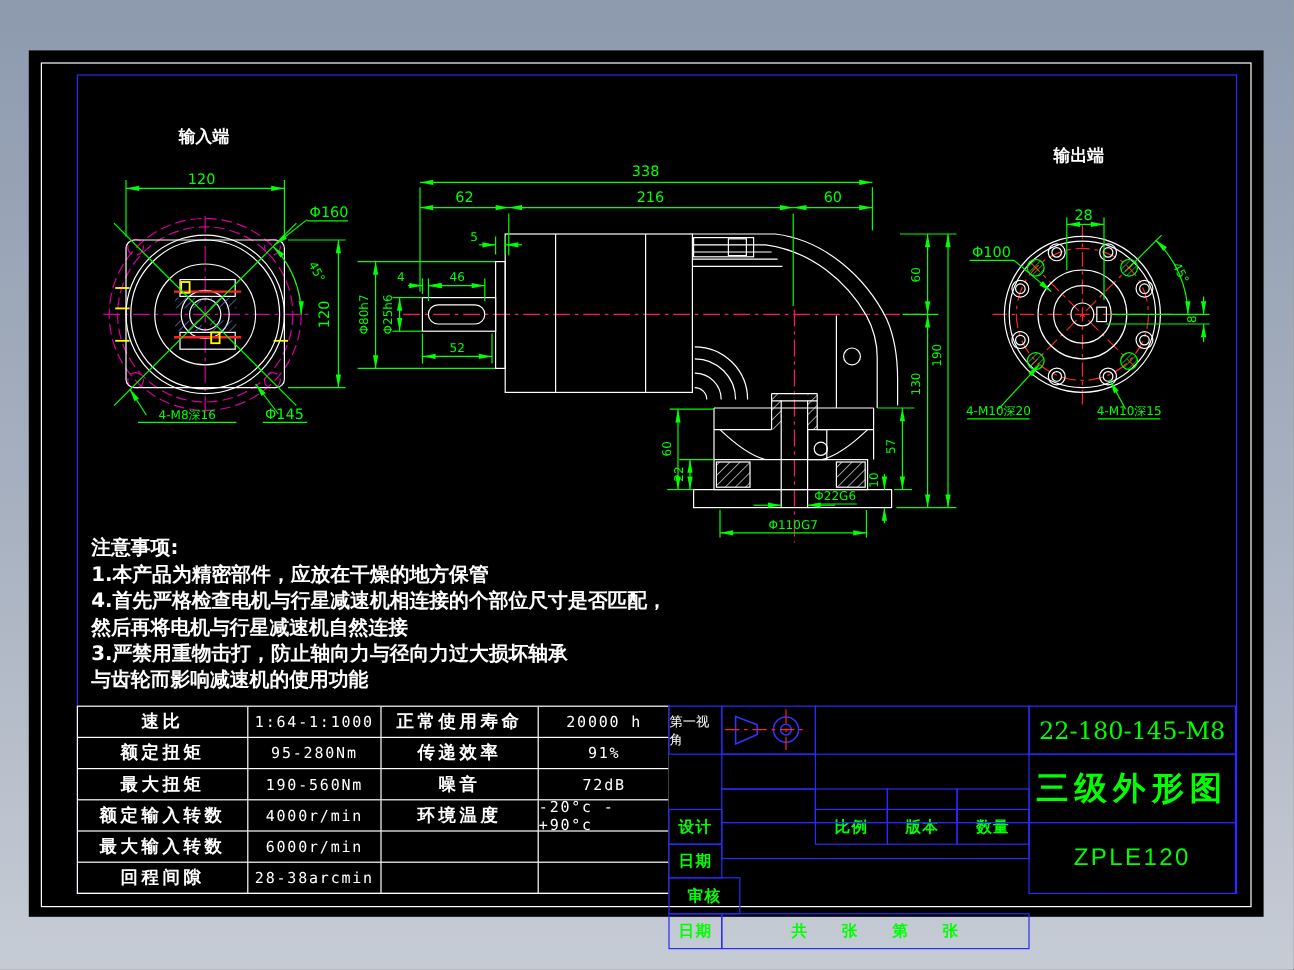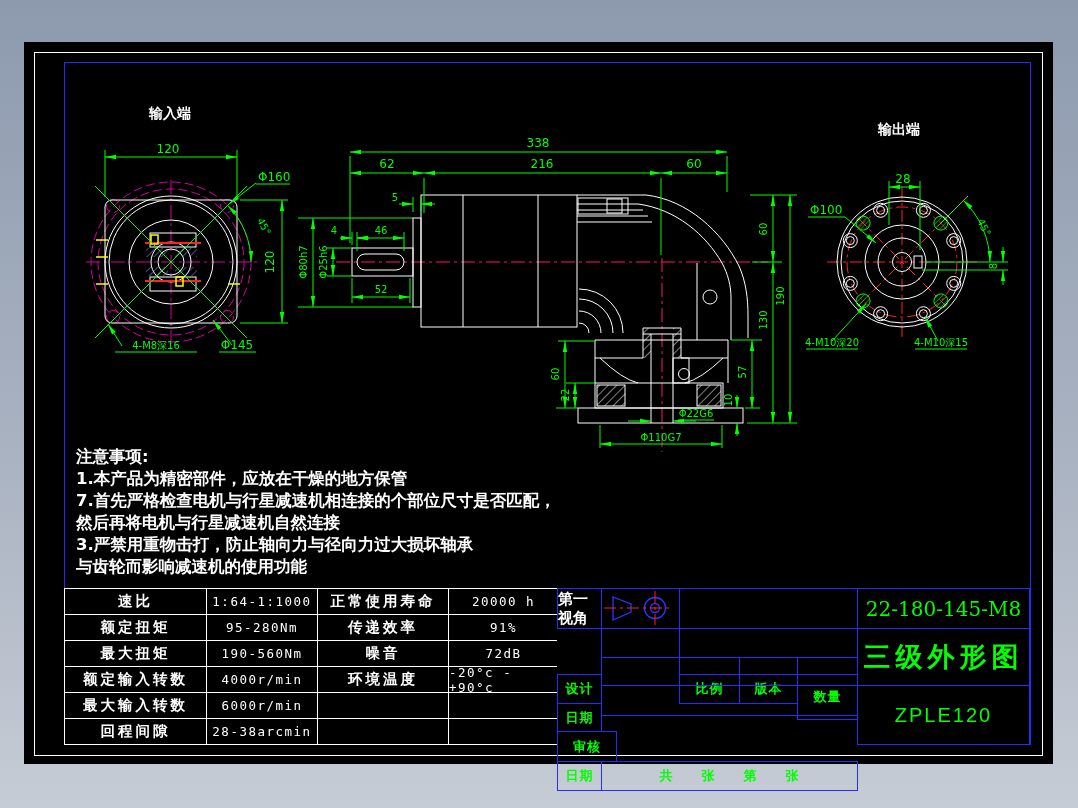--- a/index.html
+++ b/index.html
@@ -18,21 +18,21 @@
         border:1px solid #fff;background:#000;text-decoration:underline;}
   #spec .cell{border-right:1px solid #fff;border-bottom:1px solid #fff;
         color:#fff;display:flex;align-items:center;justify-content:center;overflow:hidden;}
   #spec .lab{font-size:14.5px;letter-spacing:3px;font-weight:bold;}
   #spec .val{font-size:12.5px;letter-spacing:1.5px;font-family:"DejaVu Sans Mono",monospace;}
   
   #tblock{left:557px;top:588px;width:473px;height:157px;background:#000;}
   .tb{position:absolute;border:1px solid #2a2aff;box-sizing:border-box;
       display:flex;align-items:center;justify-content:center;color:#00ff00;}
   .tb.lab{font-size:13px;font-weight:bold;letter-spacing:1px;margin-top:46px;}
-  .tb.white{color:#fff;font-size:15px;font-weight:bold;}
+  .tb.white{color:#fff;font-size:11px;font-weight:normal;}
   .tb.big{font-size:20px;font-family:"DejaVu Serif",serif;}
   .tb.name{font-size:27px;font-weight:bold;letter-spacing:5px;}
   .tb.model{font-size:20px;font-family:Liberation Sans, sans-serif;letter-spacing:2px;}
   svg{position:absolute;left:0;top:0;pointer-events:none;}
   svg text{font-family:"DejaVu Sans",sans-serif;fill:#00ff00;font-size:12px;}
   svg text.sm{font-size:10px;}
   svg text.wt{fill:#ffffff;font-size:14px;font-weight:bold;}
   .w{stroke:#fff;fill:none;stroke-width:1;}
   .g{stroke:#00ff00;fill:none;stroke-width:1;}
   .ph{stroke:#d6009e;fill:none;stroke-width:1;stroke-dasharray:9 4;}
@@ -47,21 +47,21 @@
 <body>
 
 <div id="app">
   <div id="sheet" class="abs"></div>
   <div id="frameW" class="abs"></div>
   <div id="frameB" class="abs"></div>
 
   <div id="notes" class="abs">
     <div>注意事项:</div>
     <div>1.本产品为精密部件，应放在干燥的地方保管</div>
-    <div>7.首先严格检查电机与行星减速机相连接的个部位尺寸是否匹配，</div>
+    <div>4.首先严格检查电机与行星减速机相连接的个部位尺寸是否匹配，</div>
     <div>然后再将电机与行星减速机自然连接</div>
     <div>3.严禁用重物击打，防止轴向力与径向力过大损坏轴承</div>
     <div>与齿轮而影响减速机的使用功能</div>
   </div>
 
   <div id="spec" class="abs">
     <div class="cell lab">速比</div>
     <div class="cell val">1:64-1:1000</div>
     <div class="cell lab">正常使用寿命</div>
     <div class="cell val">20000 h</div>
@@ -89,21 +89,21 @@
 
   <div id="tblock" class="abs">
     <div class="tb white" style="left:0;top:0;width:45px;height:41px">第一视角</div>
     <div class="tb" style="left:44px;top:0;width:79px;height:41px"></div>
     <div class="tb" style="left:122px;top:0;width:179px;height:41px"></div>
     <div class="tb big" style="left:300px;top:0;width:173px;height:41px">22-180-145-M8</div>
     <div class="tb lab" style="left:0;top:40px;width:45px;height:30px">设计</div>
     <div class="tb" style="left:44px;top:40px;width:79px;height:30px"></div>
     <div class="tb lab" style="left:122px;top:40px;width:61px;height:30px">比例</div>
     <div class="tb lab" style="left:182px;top:40px;width:59px;height:30px">版本</div>
-    <div class="tb lab" style="left:240px;top:40px;width:61px;height:46px">数量</div>
+    <div class="tb lab" style="left:240px;top:40px;width:61px;height:30px">数量</div>
     <div class="tb name" style="left:300px;top:40px;width:173px;height:58px">三级外形图</div>
     <div class="tb lab" style="left:0;top:69px;width:45px;height:29px">日期</div>
     <div class="tb" style="left:44px;top:69px;width:79px;height:29px"></div>
     <div class="tb" style="left:122px;top:69px;width:61px;height:29px"></div>
     <div class="tb" style="left:182px;top:69px;width:59px;height:29px"></div>
     <div class="tb" style="left:240px;top:69px;width:61px;height:29px"></div>
     <div class="tb lab" style="left:0;top:97px;width:60px;height:31px">审核</div>
     <div class="tb" style="left:44px;top:97px;width:257px;height:31px"></div>
     <div class="tb model" style="left:300px;top:97px;width:173px;height:60px">ZPLE120</div>
     <div class="tb lab" style="left:0;top:127px;width:45px;height:30px">日期</div>

